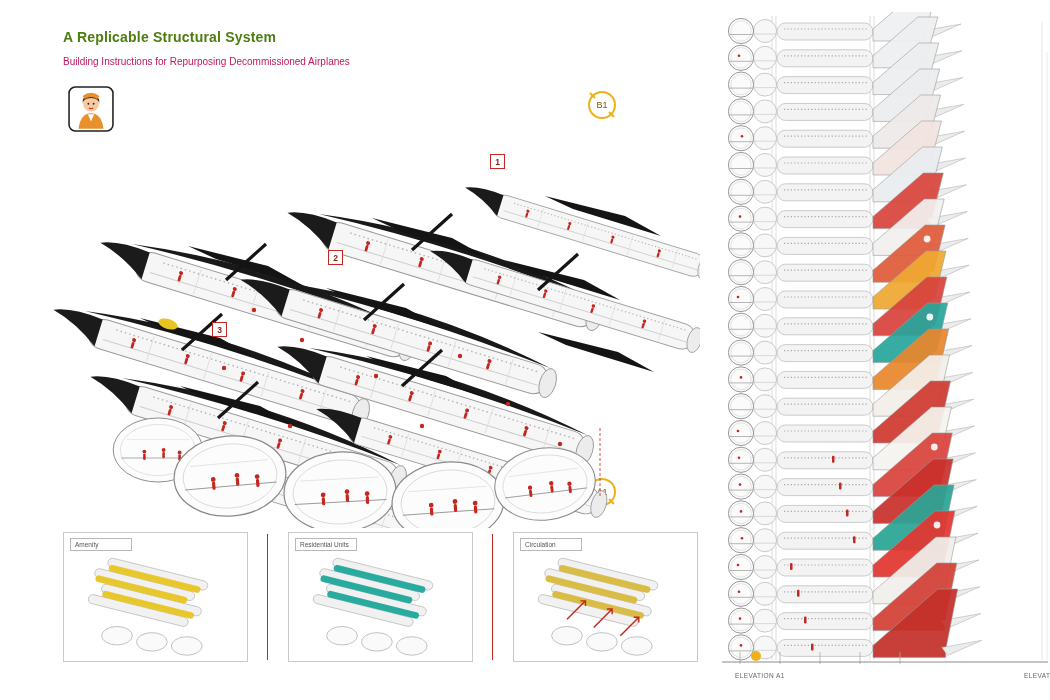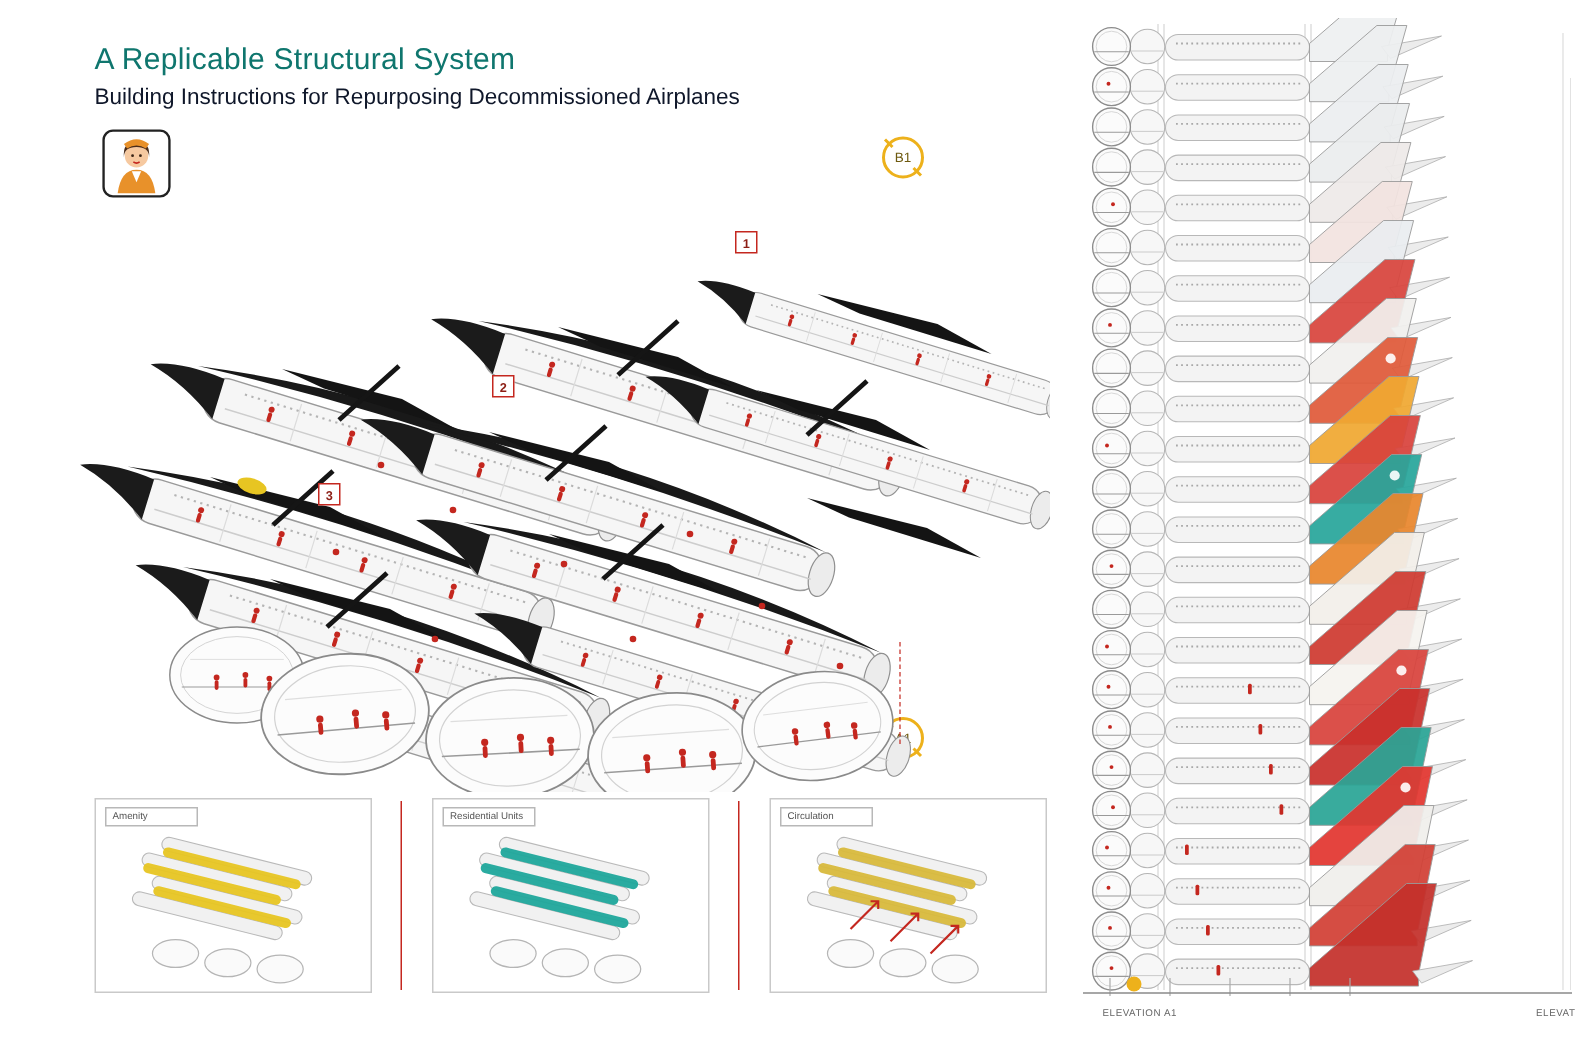--- a/index.html
+++ b/index.html
@@ -1,21 +1,21 @@
 <!DOCTYPE html>
 <html style="--accent-red: #c4271f; --marker-yellow: #edb11b;"><head>
 <meta charset="utf-8">
 <style>
   *{margin:0;padding:0;box-sizing:border-box}
   html,body{width:1050px;height:700px;overflow:hidden;background:#fff;
     font-family:"Liberation Sans",sans-serif;color:#111}
   .page{position:relative;width:1050px;height:700px;background:#fff}
 
-  .title{position:absolute;left:63px;top:29px;font-size:20px;font-weight:normal;letter-spacing:.2px;color:#0f766e}
-  .subtitle{position:absolute;left:63px;top:56px;font-size:15px;color:#0f172a}
+  .title{position:absolute;left:63px;top:29px;font-size:14px;font-weight:bold;letter-spacing:.2px;color:#4d7c0f}
+  .subtitle{position:absolute;left:63px;top:56px;font-size:10px;color:#be185d}
 
   .avatar{position:absolute;left:68px;top:86px;width:46px;height:46px}
   .quote{position:absolute;left:124px;top:92px;width:400px;font-size:10px;font-style:italic;color:#555;line-height:1.4}
 
   .marker{position:absolute;width:34px;height:34px}
   .marker svg{position:absolute;inset:0}
   .marker-ring circle,.marker-ring path{stroke:var(--marker-yellow,#edb11b);fill:none}
   .marker-label{position:absolute;inset:0;display:flex;align-items:center;justify-content:center;
     font-size:9px;font-weight:normal;color:#6e5a10}
   .marker-b1{left:585px;top:88px}

